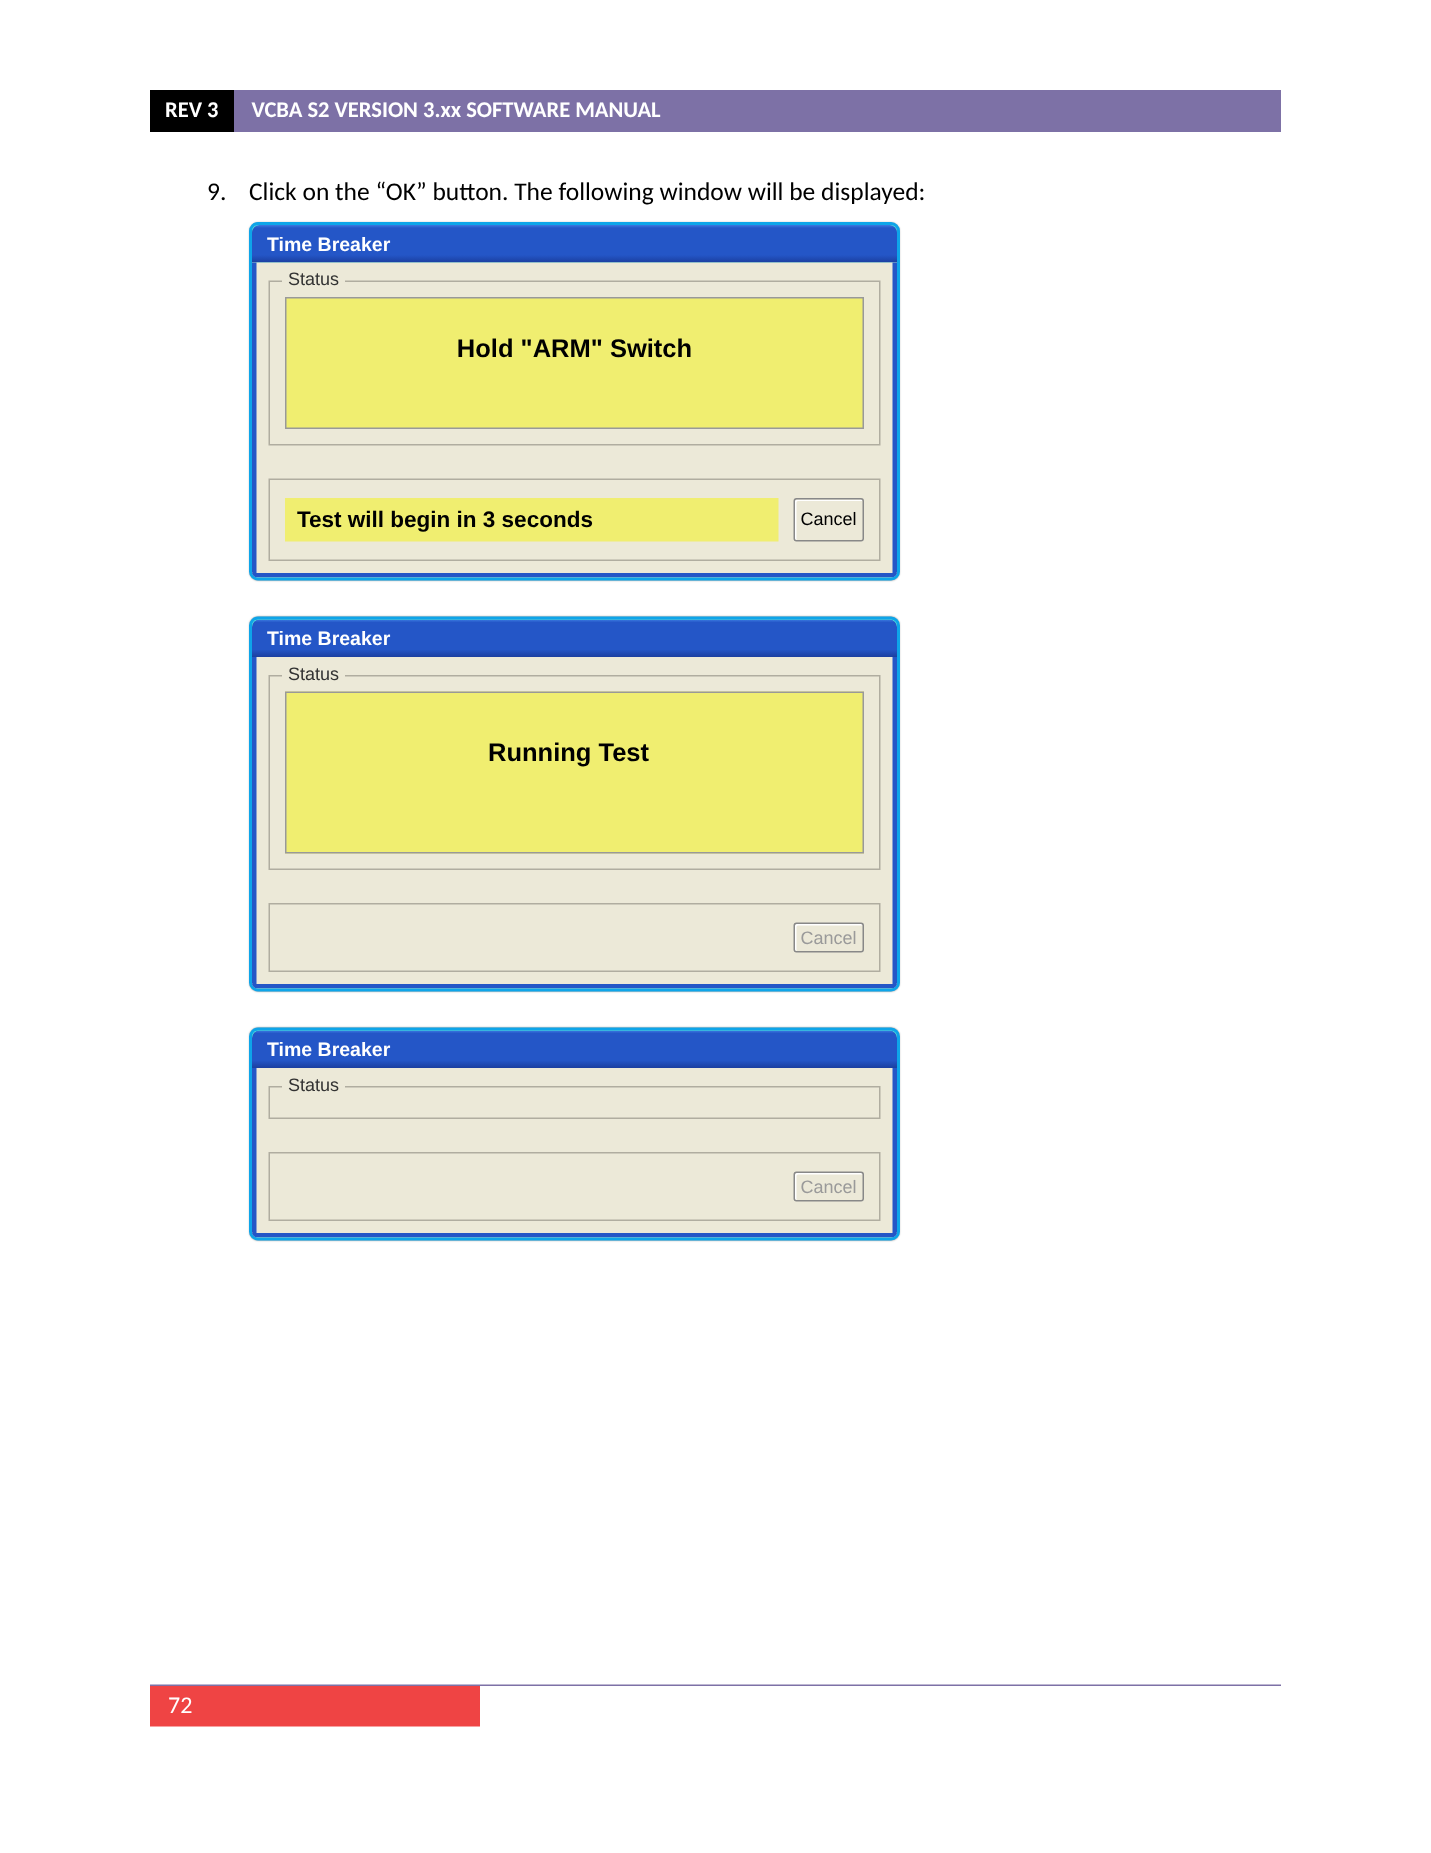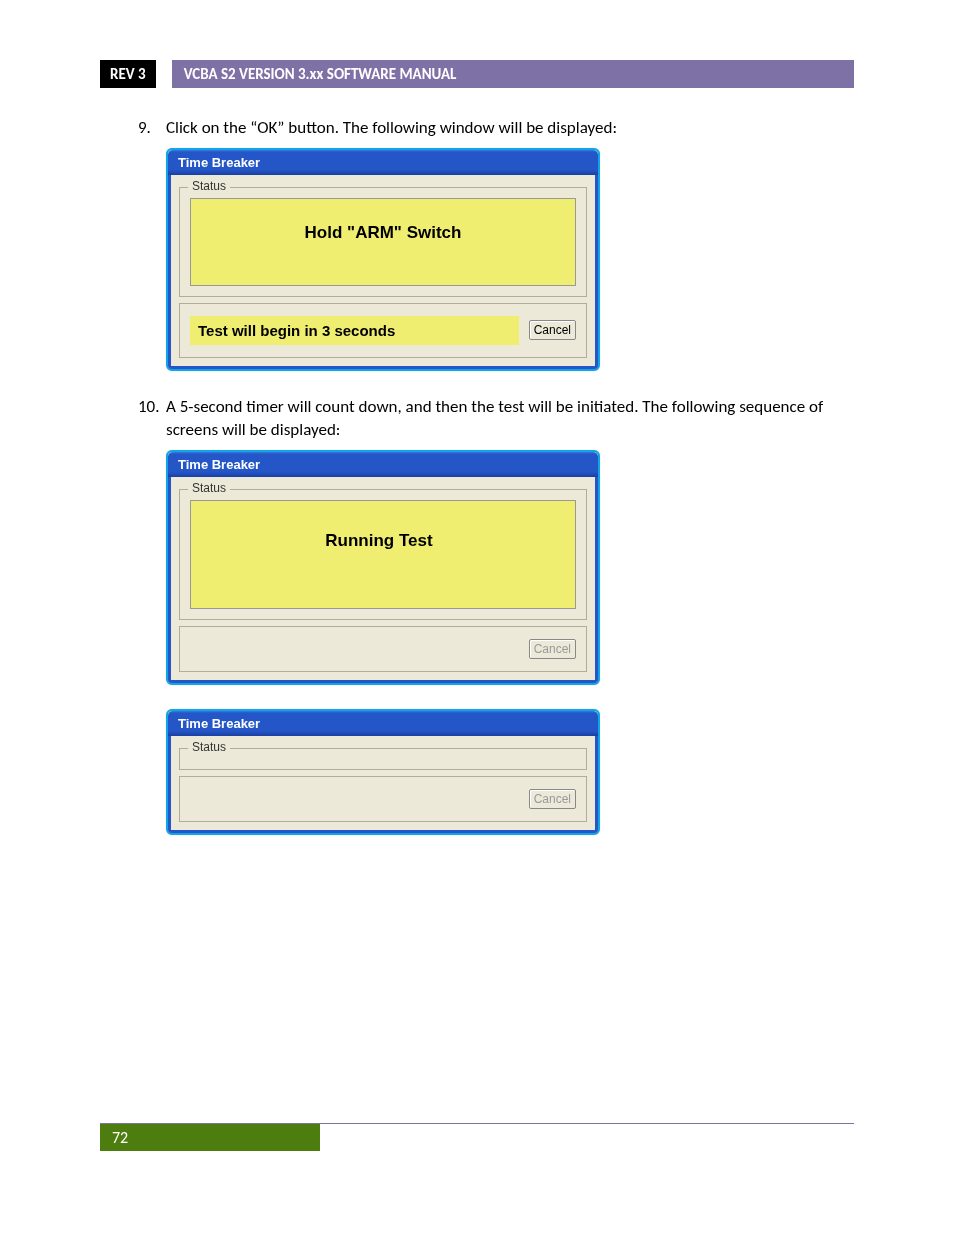--- a/index.html
+++ b/index.html
@@ -10,21 +10,20 @@
     font-family: Calibri, Arial, sans-serif;
     position: relative;
   }
   .page {
     padding: 60px 100px 0 100px;
   }
   .header-bar {
     display: flex;
     height: 28px;
     margin-bottom: 28px;
-    gap: 16px;
   }
   .header-rev {
     background: #000000;
     color: #ffffff;
     font-weight: bold;
     font-size: 15px;
     padding: 5px 10px;
     display: flex;
     align-items: center;
   }
@@ -106,24 +105,23 @@
     font-weight: bold;
     font-size: 17px;
     color: #000;
     line-height: 1.4;
   }
   .yellow-panel.single {
     padding: 28px 8px 55px 0;
   }
   .bottom-row {
     border: 1px solid #b0ada0;
-    margin-top: 6px;
+    margin-top: 22px;
     padding: 12px 10px;
     display: flex;
-    align-items: center;
   }
   .countdown-box {
     background: #f0ee70;
     font-family: Arial, sans-serif;
     font-weight: bold;
     font-size: 15px;
     padding: 6px 20px 6px 8px;
     flex: 1;
     color: #000;
   }
@@ -149,21 +147,21 @@
     bottom: 84px;
   }
   .footer-line {
     border-top: 1px solid #7d71a6;
     margin-bottom: 0;
   }
   .footer-bar {
     display: flex;
   }
   .footer-page {
-    background: #4d7c0f;
+    background: #ef4444;
     color: #ffffff;
     font-size: 16px;
     padding: 4px 12px;
     width: 220px;
   }
 </style>
 </head>
 <body>
 
 <div class="page">
@@ -190,24 +188,20 @@
             </div>
           </div>
           <div class="bottom-row">
             <div class="countdown-box">Test will begin in 3 seconds</div>
             <button class="btn">Cancel</button>
           </div>
         </div>
       </div>
     </div>
 
-    <div class="step">
-      <div class="step-num">10.</div>
-      <div class="step-text">A 5-second timer will count down, and then the test will be initiated. The following sequence of screens will be displayed:</div>
-    </div>
 
     <div class="dialog-wrap">
       <div class="dialog">
         <div class="titlebar">Time Breaker</div>
         <div class="dialog-inner">
           <div class="fieldset">
             <div class="fieldset-legend">Status</div>
             <div class="yellow-panel single">
               <div>Running Test</div>
             </div>

